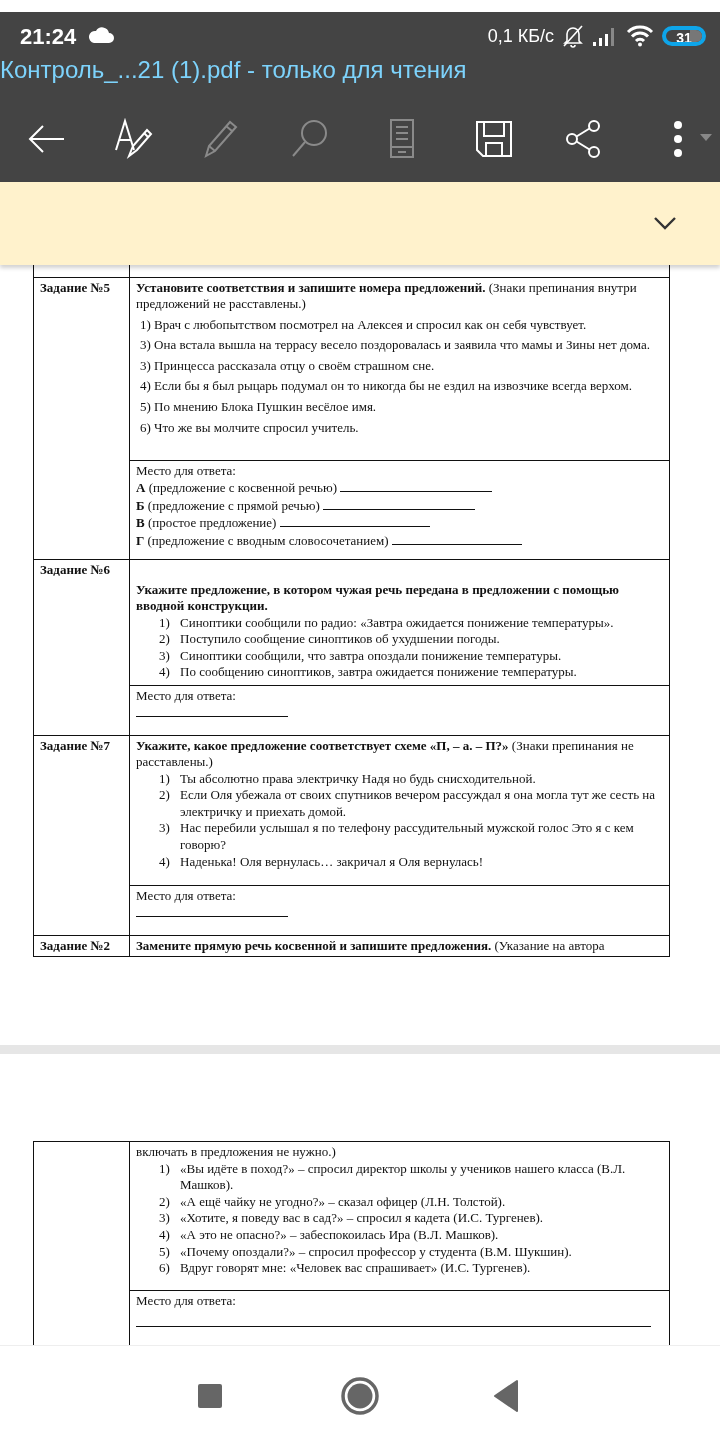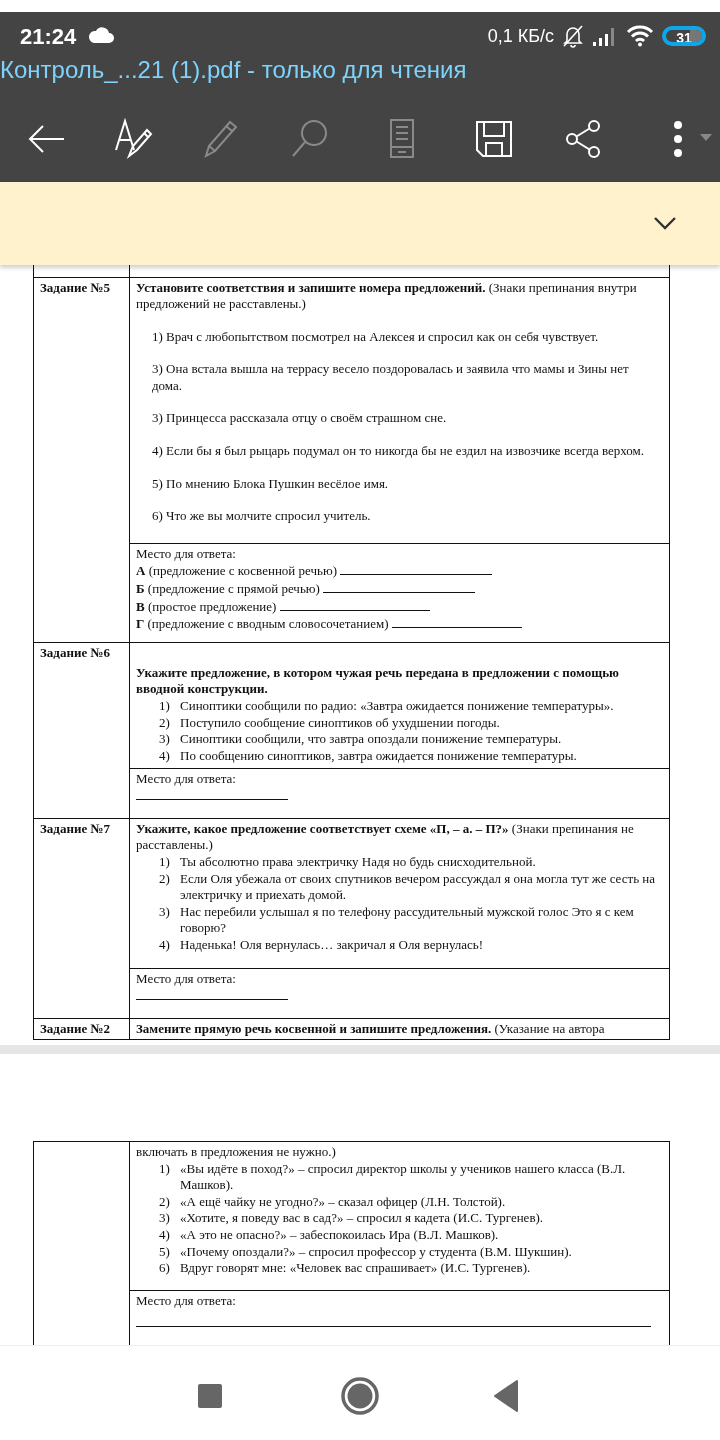--- a/index.html
+++ b/index.html
@@ -20,21 +20,21 @@
   .banner-chev { position:absolute; right:40px; top:26px; width:30px; height:30px; }
   .doc { position:absolute; left:0; top:265px; width:720px; height:1080px; background:#fff; overflow:hidden; }
   .ptable { position:absolute; left:33px; width:637px; border-collapse:collapse; font-family:"Liberation Serif", serif; font-size:13px; color:#111; line-height:16.6px; }
   .ptable td { border:1px solid #111; vertical-align:top; padding:2px 6px 2px 6px; }
   .ptable td.lab { width:83px; font-weight:bold; padding-left:6px; }
   .b { font-weight:bold;margin-top:20px; }
   .it { }
   ol.num { margin:0; padding-left:44px; list-style:none; }
   ol.num li { position:relative; }
   ol.num li .n { position:absolute; left:-21px; }
-  .plain p { margin:16px; }
+  .plain p { margin:4px; }
   .ans-line { display:inline-block; border-bottom:1px solid #111; height:12px; vertical-align:baseline; }
   .pagegap { position:absolute; left:0; top:780px; width:720px; height:9px; background:#e6e6e6; }
   .navbar { position:absolute; left:0; top:1345px; width:720px; height:95px; background:#ffffff; border-top:1px solid #eee; }
   .nav-btn { position:absolute; top:28px; width:44px; height:44px; display:flex; align-items:center; justify-content:center; }
 </style>
 </head>
 <body>
 
 <div class="statusbar">
   <span class="sb-time">21:24</span>

